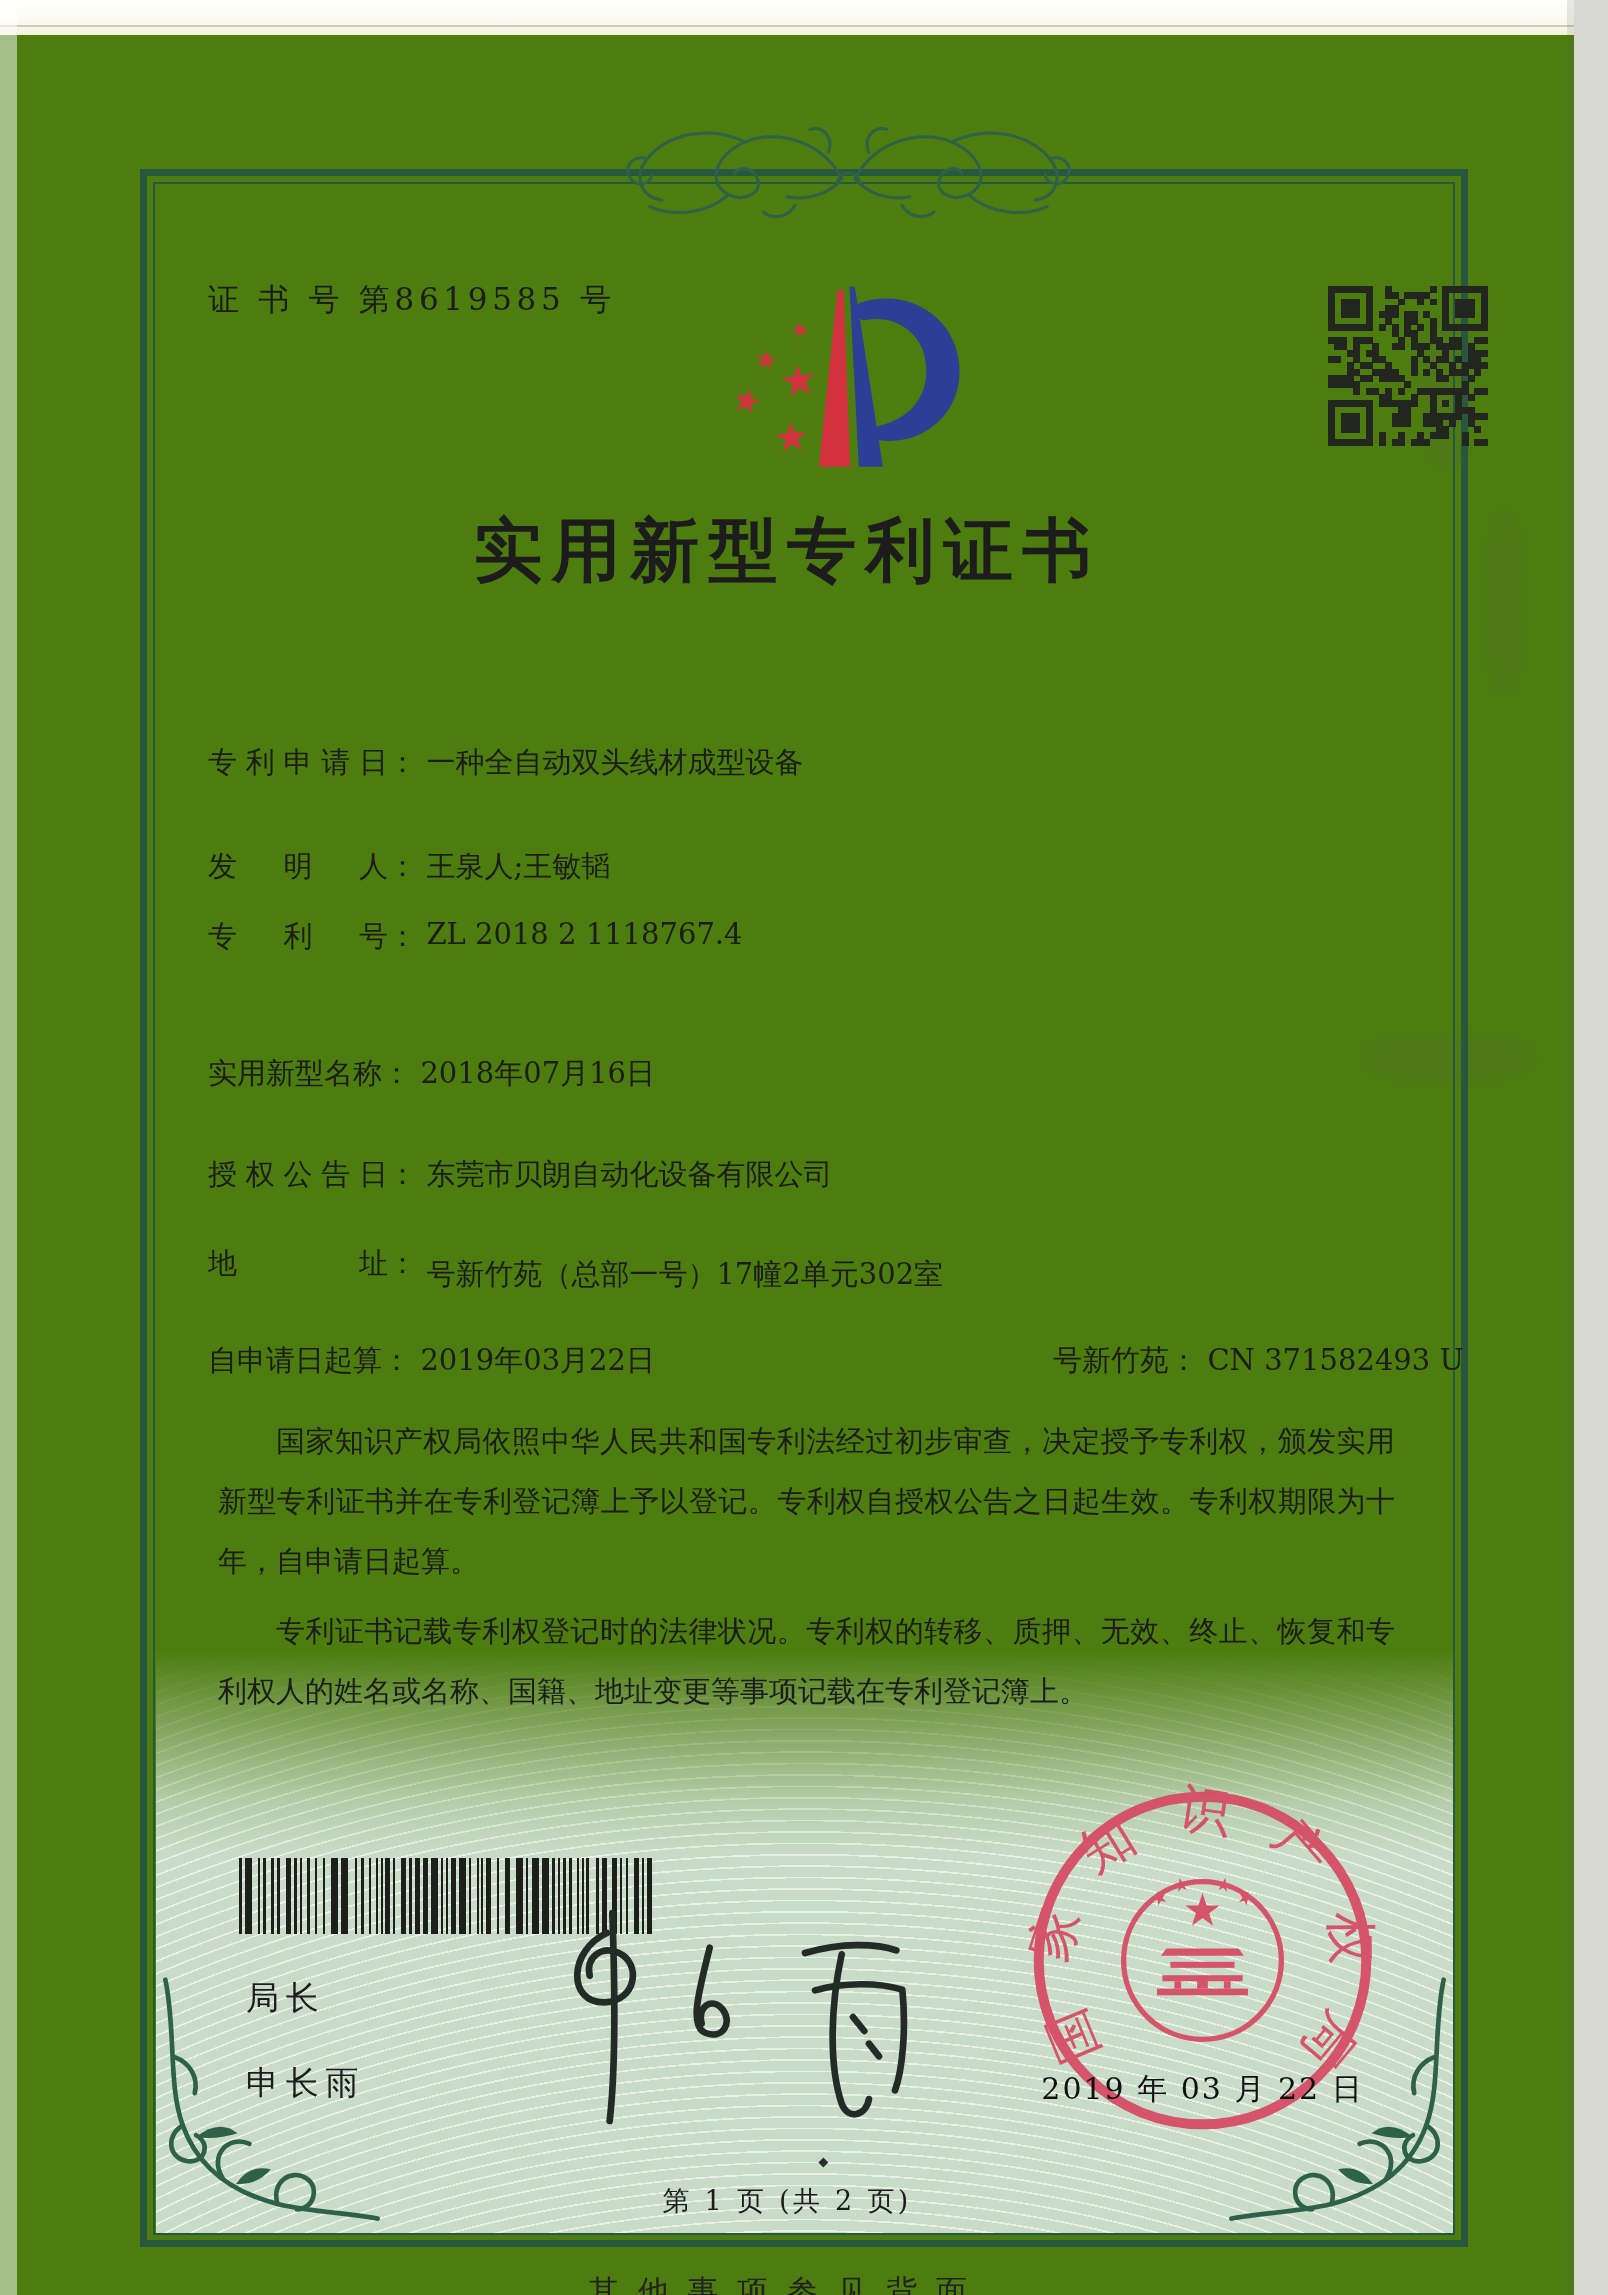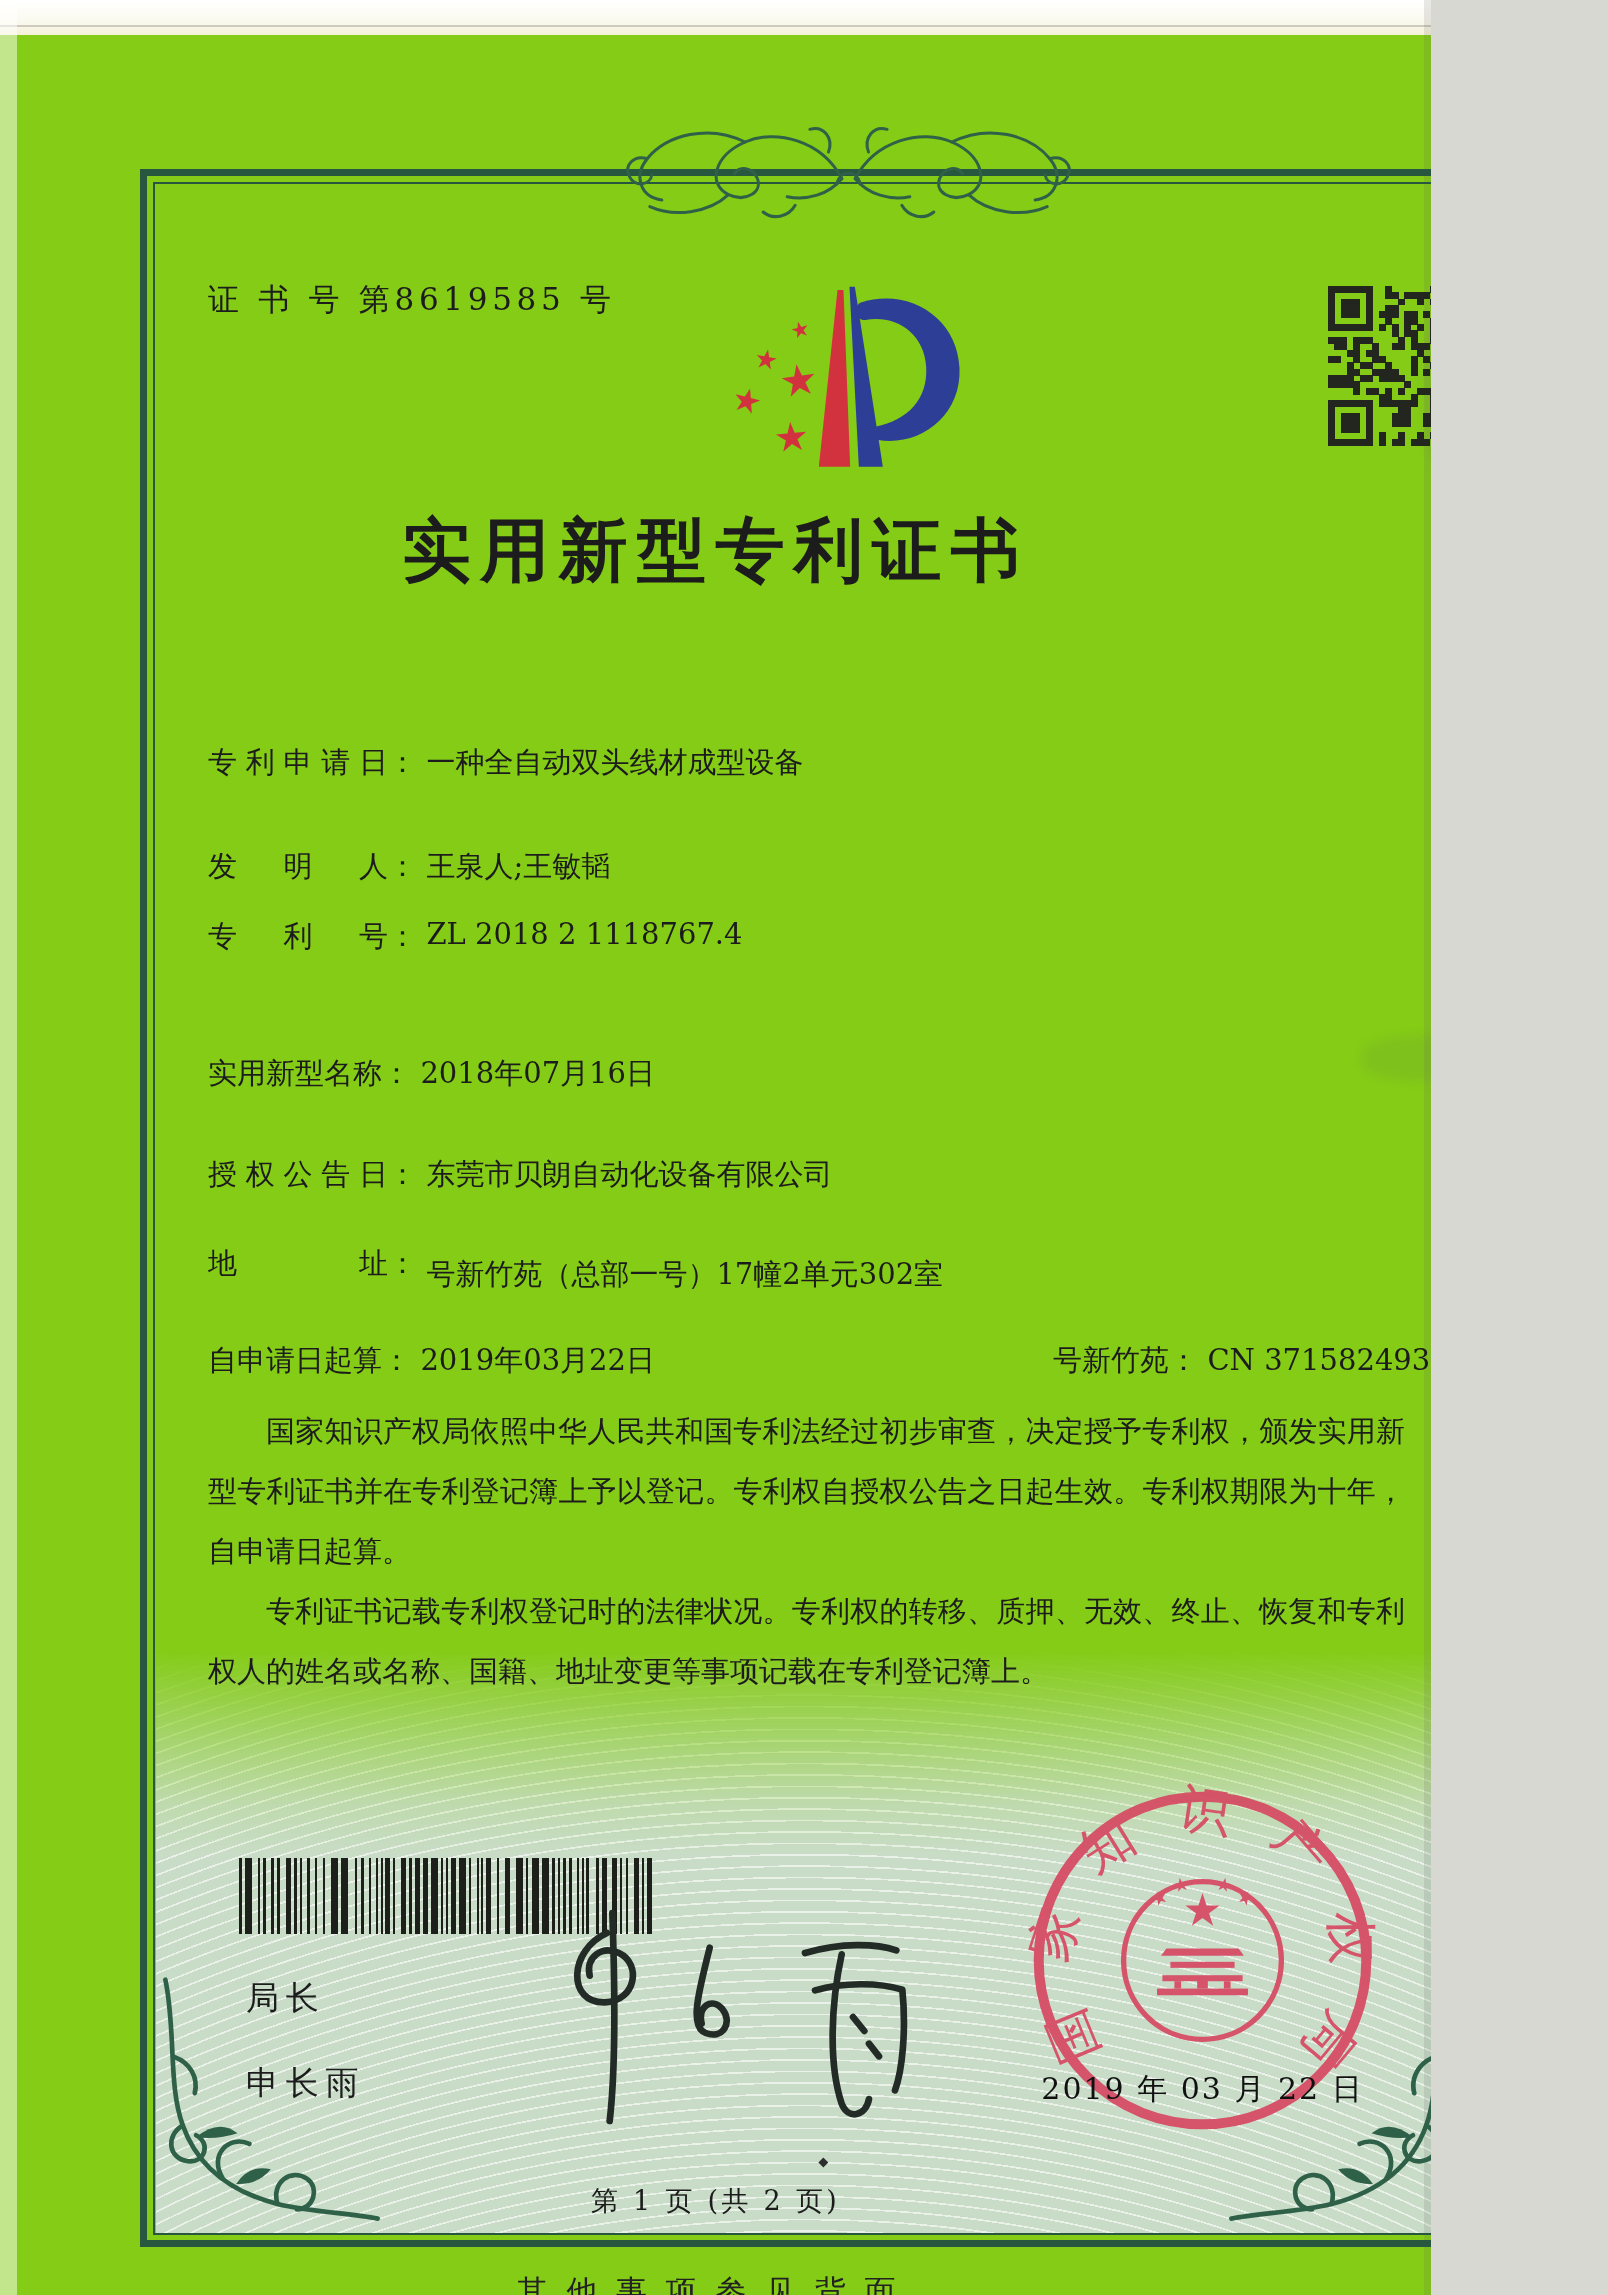--- a/index.html
+++ b/index.html
@@ -1,16 +1,16 @@
 <!DOCTYPE html>
 <html style="font-size:10.7px"><head>
 <meta charset="utf-8">
 <style>
   html,body{margin:0;padding:0;background:#d8d8d2;}
-  .page{position:relative;width:1431px;height:2295px;background:#84cc16;overflow:hidden;
+  .page{position:relative;width:1574px;height:2295px;background:#4d7c0f;overflow:hidden;
         font-family:"DejaVu Serif","Liberation Serif",serif;color:#1c1c1c;}
   
   .scan-top{position:absolute;left:0;top:0;width:100%;height:35px;
     background:linear-gradient(180deg,#ffffff 0%,#fbfaf1 55%,#f5f2da 100%);}
   .scan-top-line{position:absolute;left:0;top:25px;width:100%;height:2px;background:rgba(120,120,112,.35);}
   .scan-left{position:absolute;left:0;top:0;width:17.4px;height:100%;background:rgba(255,255,255,.5);}
   .scan-right{position:absolute;right:0;top:0;width:6.7px;height:100%;background:rgba(100,100,92,.15);}
   
   .band{position:absolute;left:156px;top:1650px;width:1297px;height:584px;
     background-color:#c9dcc8;
@@ -28,21 +28,21 @@
          font-size:69px;font-weight:700;letter-spacing:9.4px;}
   .row{position:absolute;left:208px;font-size:29px;display:flex;align-items:flex-start;white-space:nowrap;}
   .lbl{display:inline-block;width:180px;text-align:justify;text-align-last:justify;}
   .lbl5{display:inline-block;}
   .colon{display:inline-block;margin-right:9.4px;}
   .val{display:inline-block;}
   .addr .val{white-space:normal;width:975px;line-height:60px;}
   .grant2{position:absolute;left:845px;top:0;}
   .paras{position:absolute;left:208px;top:1401px;width:1197px;font-size:29px;line-height:60px;
          text-align:justify;word-break:break-all;}
-  .paras p{margin:0;text-indent:2em;}
+  .paras p{margin:10px;text-indent:2em;}
   
   .barcode{position:absolute;left:239px;top:1858px;width:422px;height:76px;}
   .barcode i{position:absolute;top:0;bottom:0;background:#1d1f1a;}
   
   .qr{position:absolute;left:1328px;top:286px;width:159px;height:159px;}
   .qr i{position:absolute;background:#23251f;}
   .signoff-role{position:absolute;left:246px;top:1976px;font-size:33px;letter-spacing:6.7px;}
   .signoff-name{position:absolute;left:246px;top:2061px;font-size:33px;letter-spacing:6.7px;}
   .sig{position:absolute;left:468px;top:1889px;}
   .sealwrap{position:absolute;left:1022px;top:1780px;}

